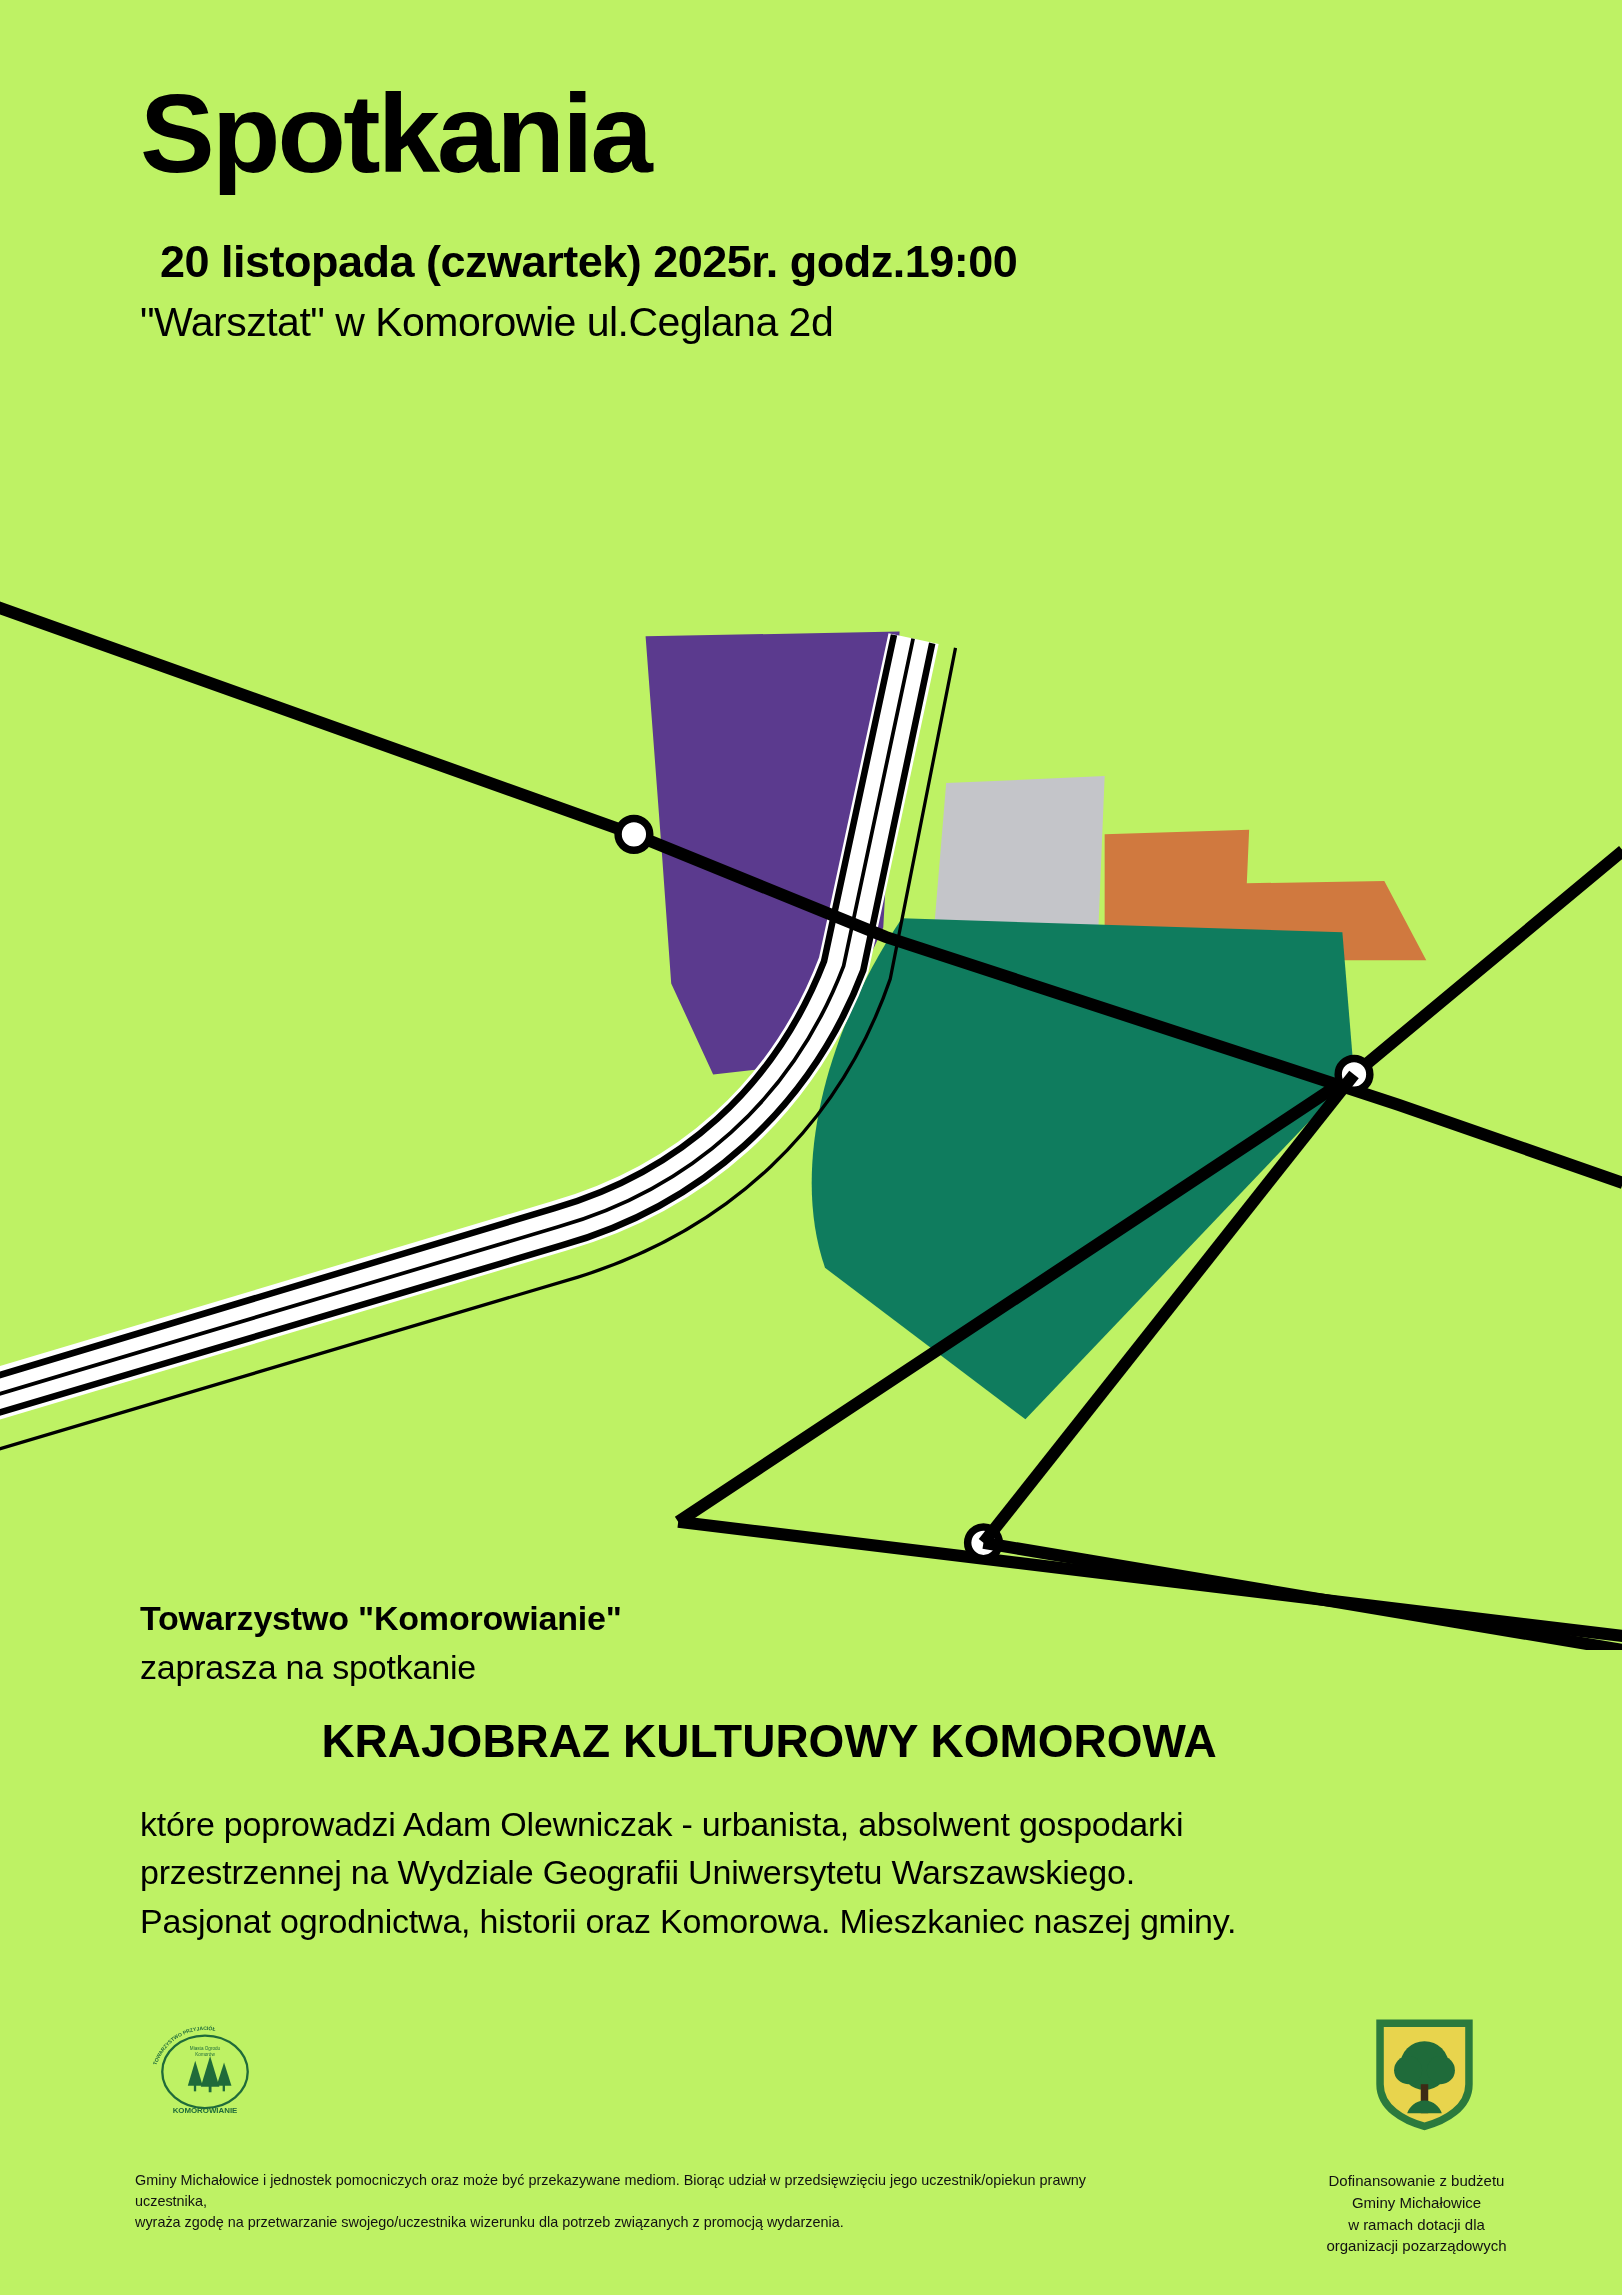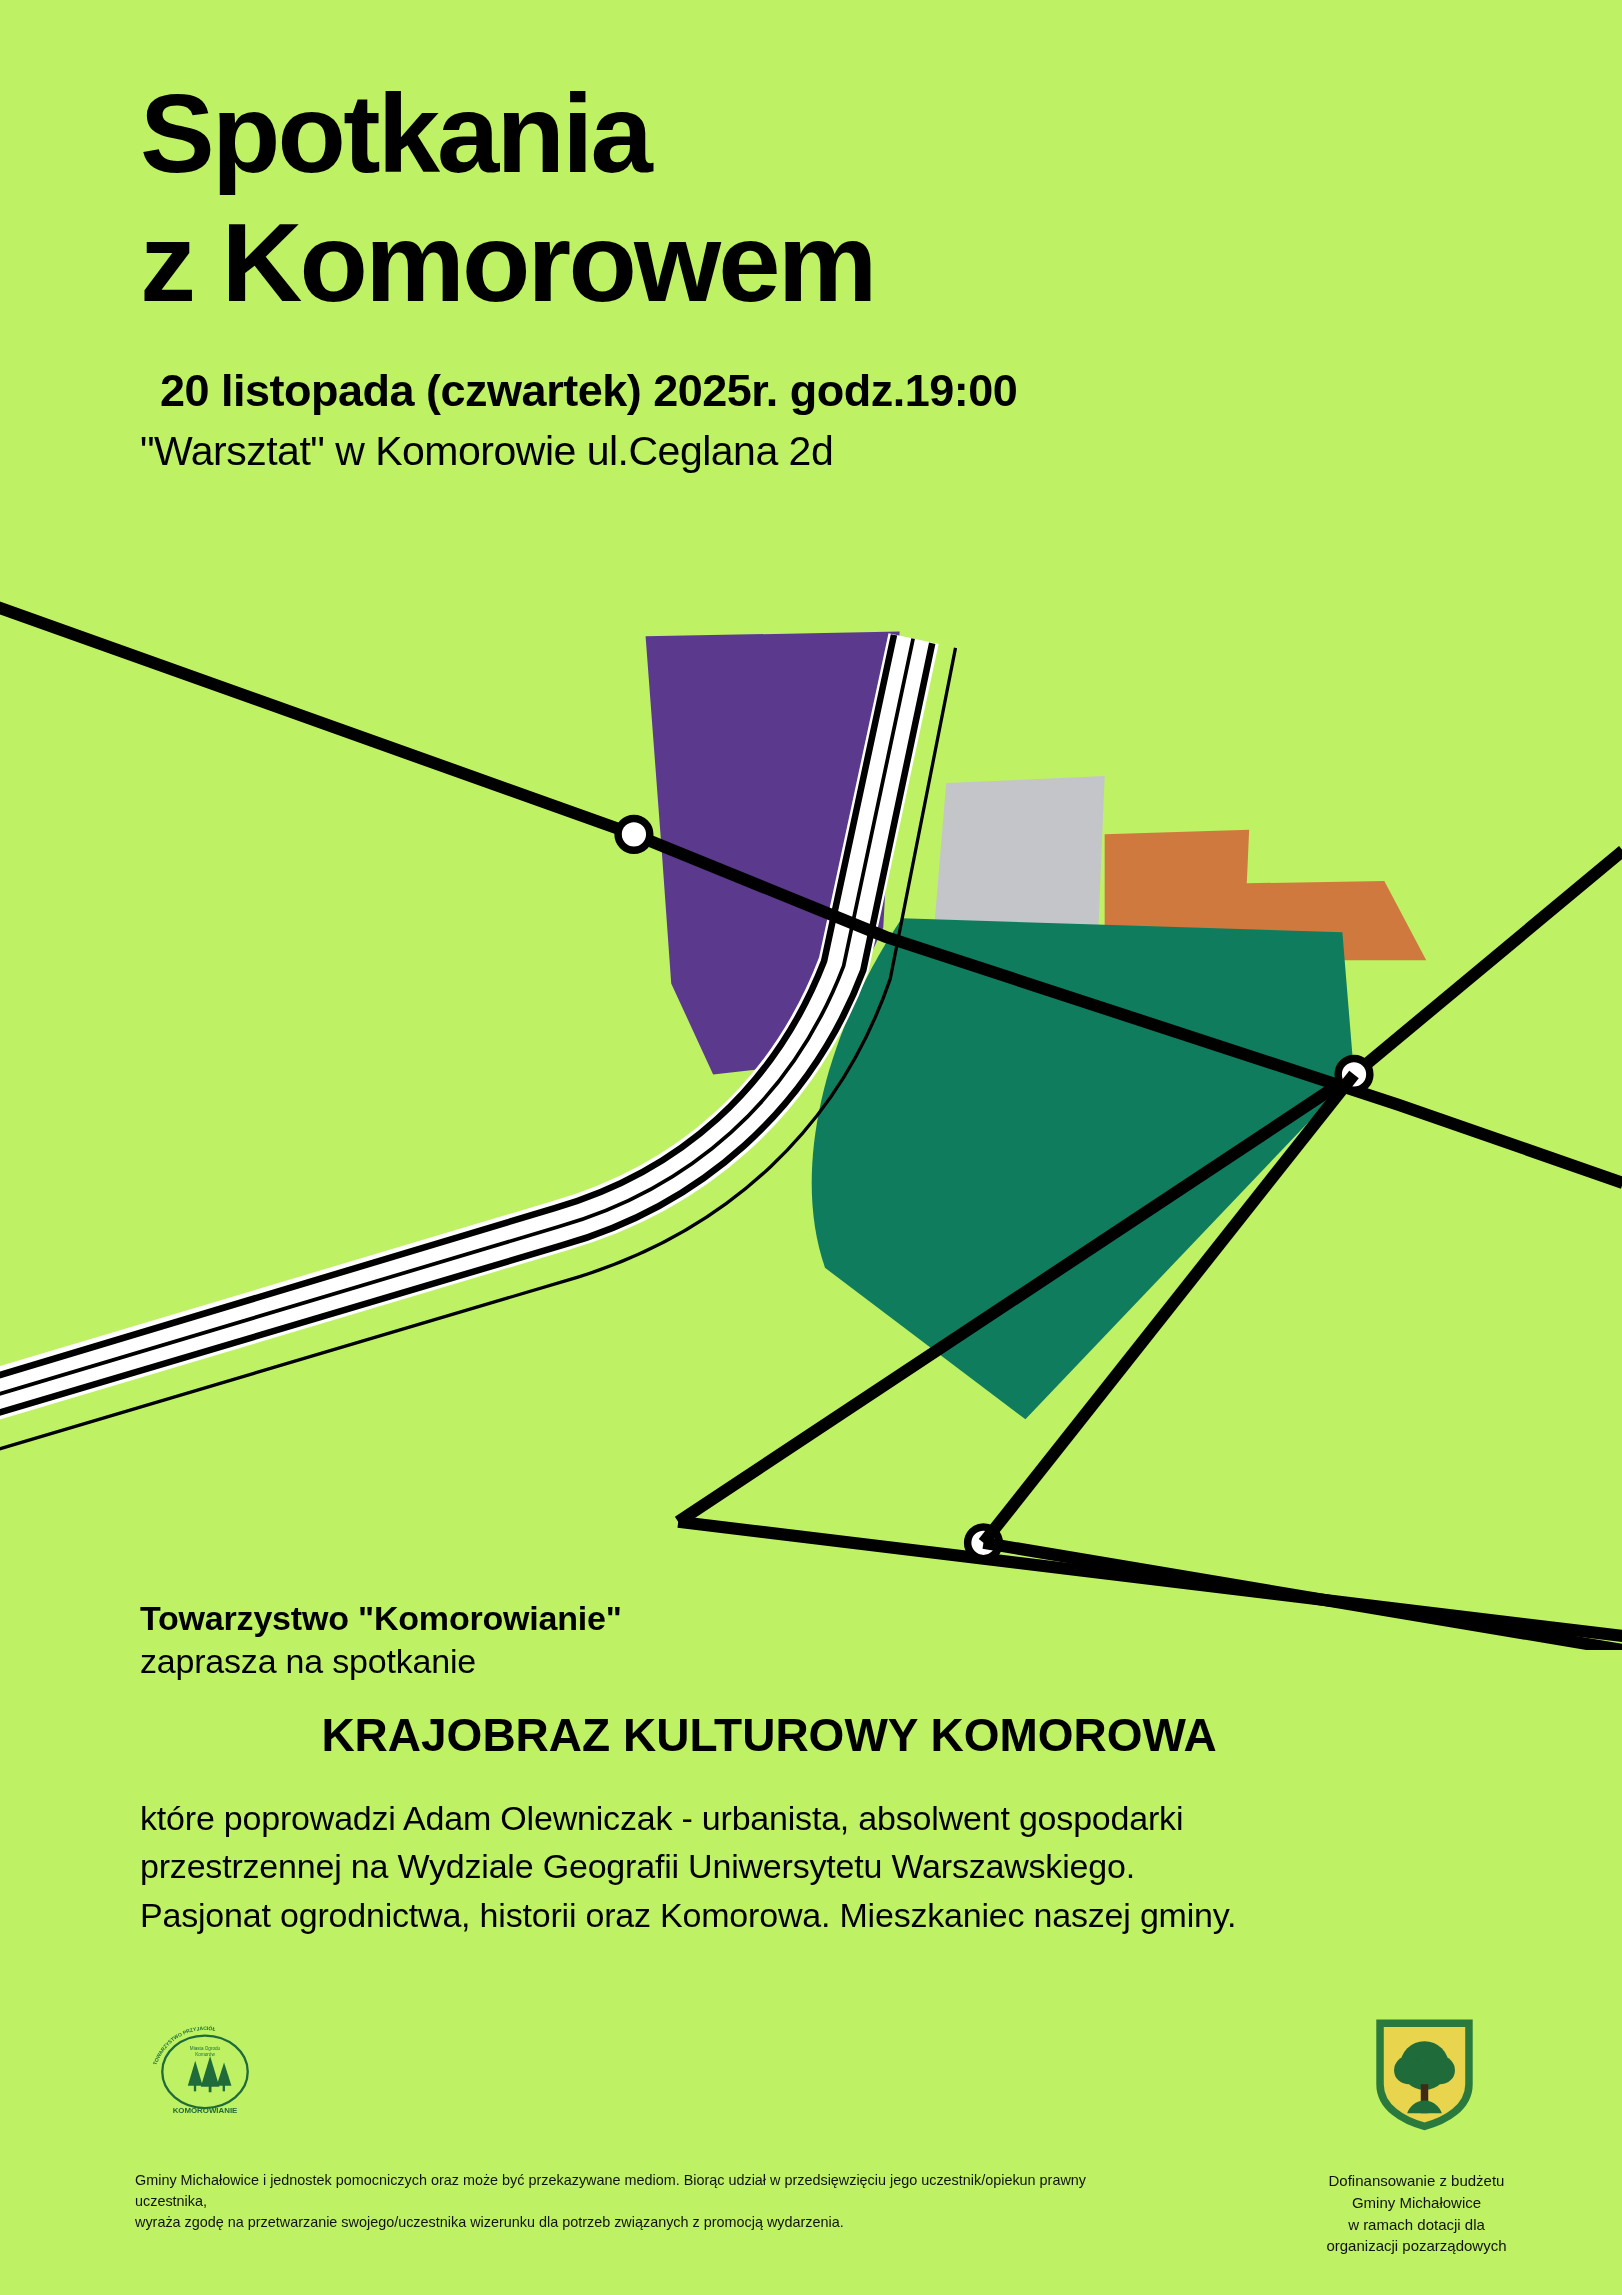--- a/index.html
+++ b/index.html
@@ -73,21 +73,21 @@
     width: 1258px;
     z-index: 5;
   }
   .org-name {
     font-size: 34px;
     font-weight: 700;
     color: #000000;
     letter-spacing: -0.2px;
   }
   .org-invite {
-    margin-top: 4px;
+    margin-top: 10px;
     font-size: 34px;
     font-weight: 400;
     color: #000000;
     letter-spacing: -0.2px;
   }
   .lecture-title {
     margin-top: 27px;
     font-size: 46px;
     font-weight: 700;
     color: #000000;
@@ -145,21 +145,20 @@
     z-index: 5;
   }
 </style>
 </head>
 <body>
 
 <div class="poster">
 
   <div class="header">
     <div class="title-line">Spotkania</div>
-    <div class="title-line">z Komorowem</div>
     <div class="subtitle-date">20 listopada (czwartek) 2025r. godz.19:00</div>
     <div class="subtitle-place">"Warsztat" w Komorowie ul.Ceglana 2d</div>
   </div>
 
   <div class="map-area">
     <svg viewBox="0 0 3482 2270" xmlns="http://www.w3.org/2000/svg">
 
       <polygon points="1385,95 1930,85 1895,720 1760,1010 1530,1035 1440,840 1420,560" fill="#5b3a8e"></polygon>
       <polygon points="2030,410 2370,395 2355,760 2000,770" fill="#c4c5c9"></polygon>
       <polygon points="2370,520 2680,510 2675,625 2970,620 3060,790 2370,790" fill="#d0793f"></polygon>

